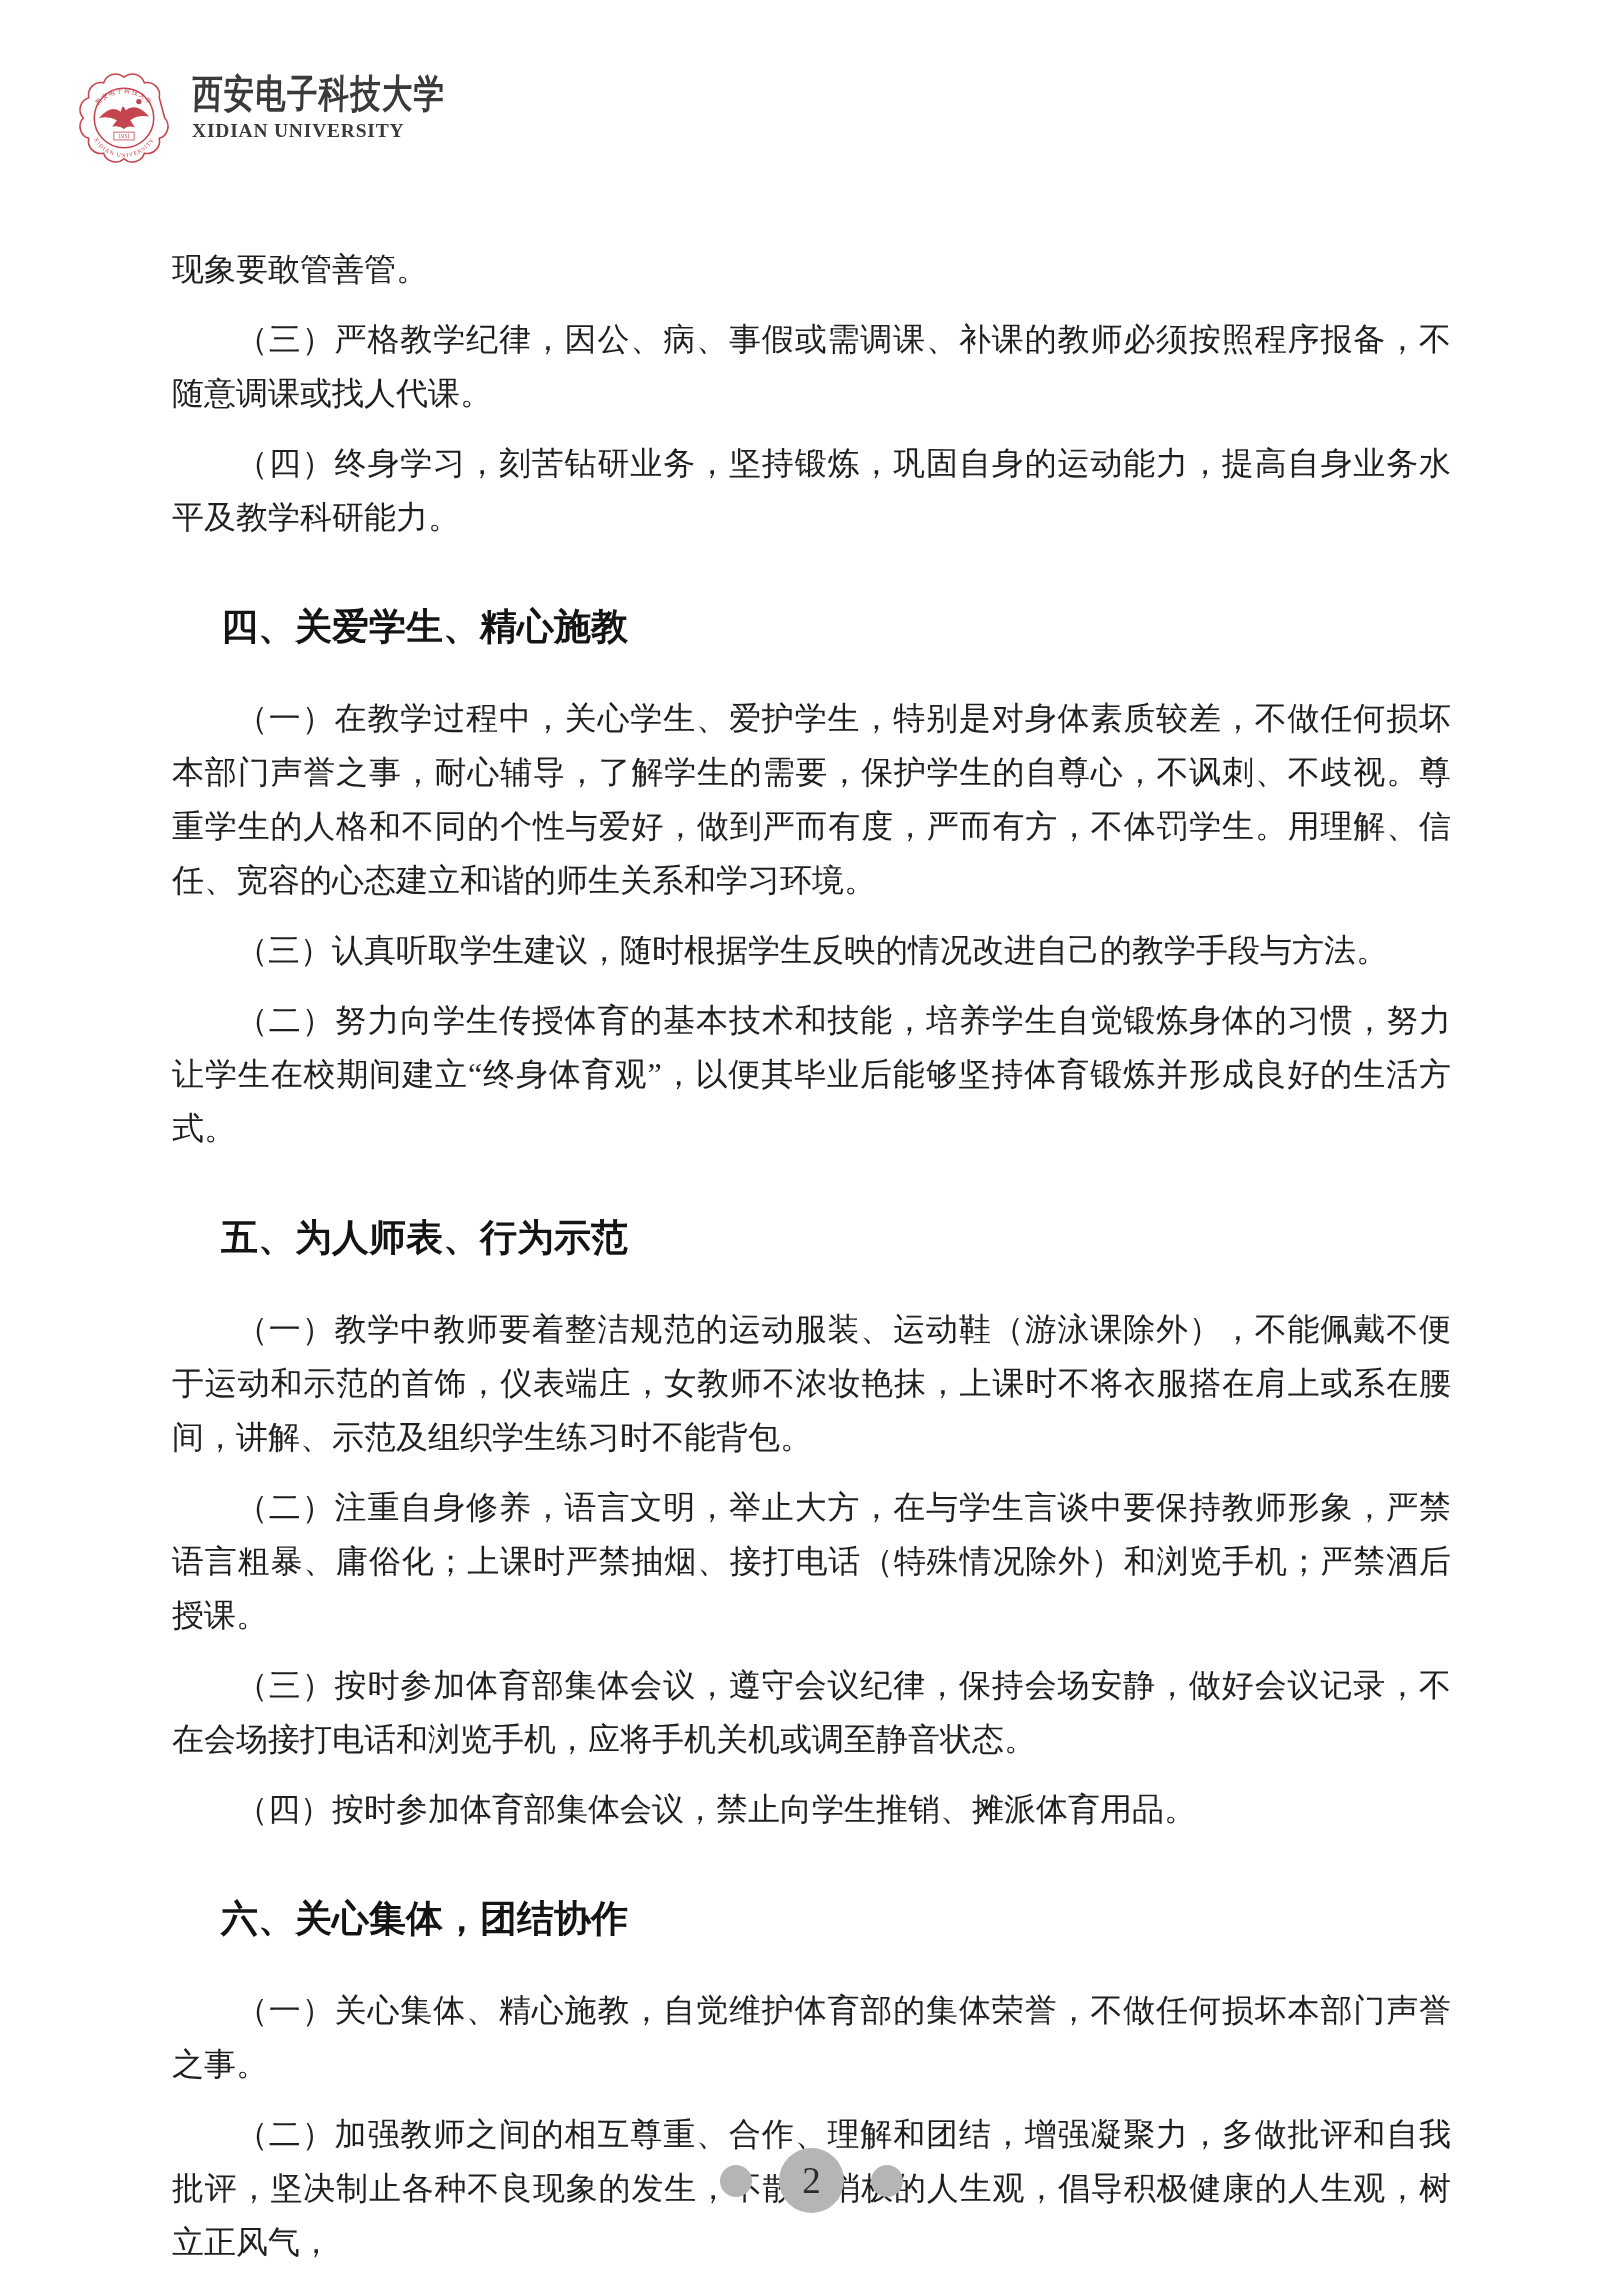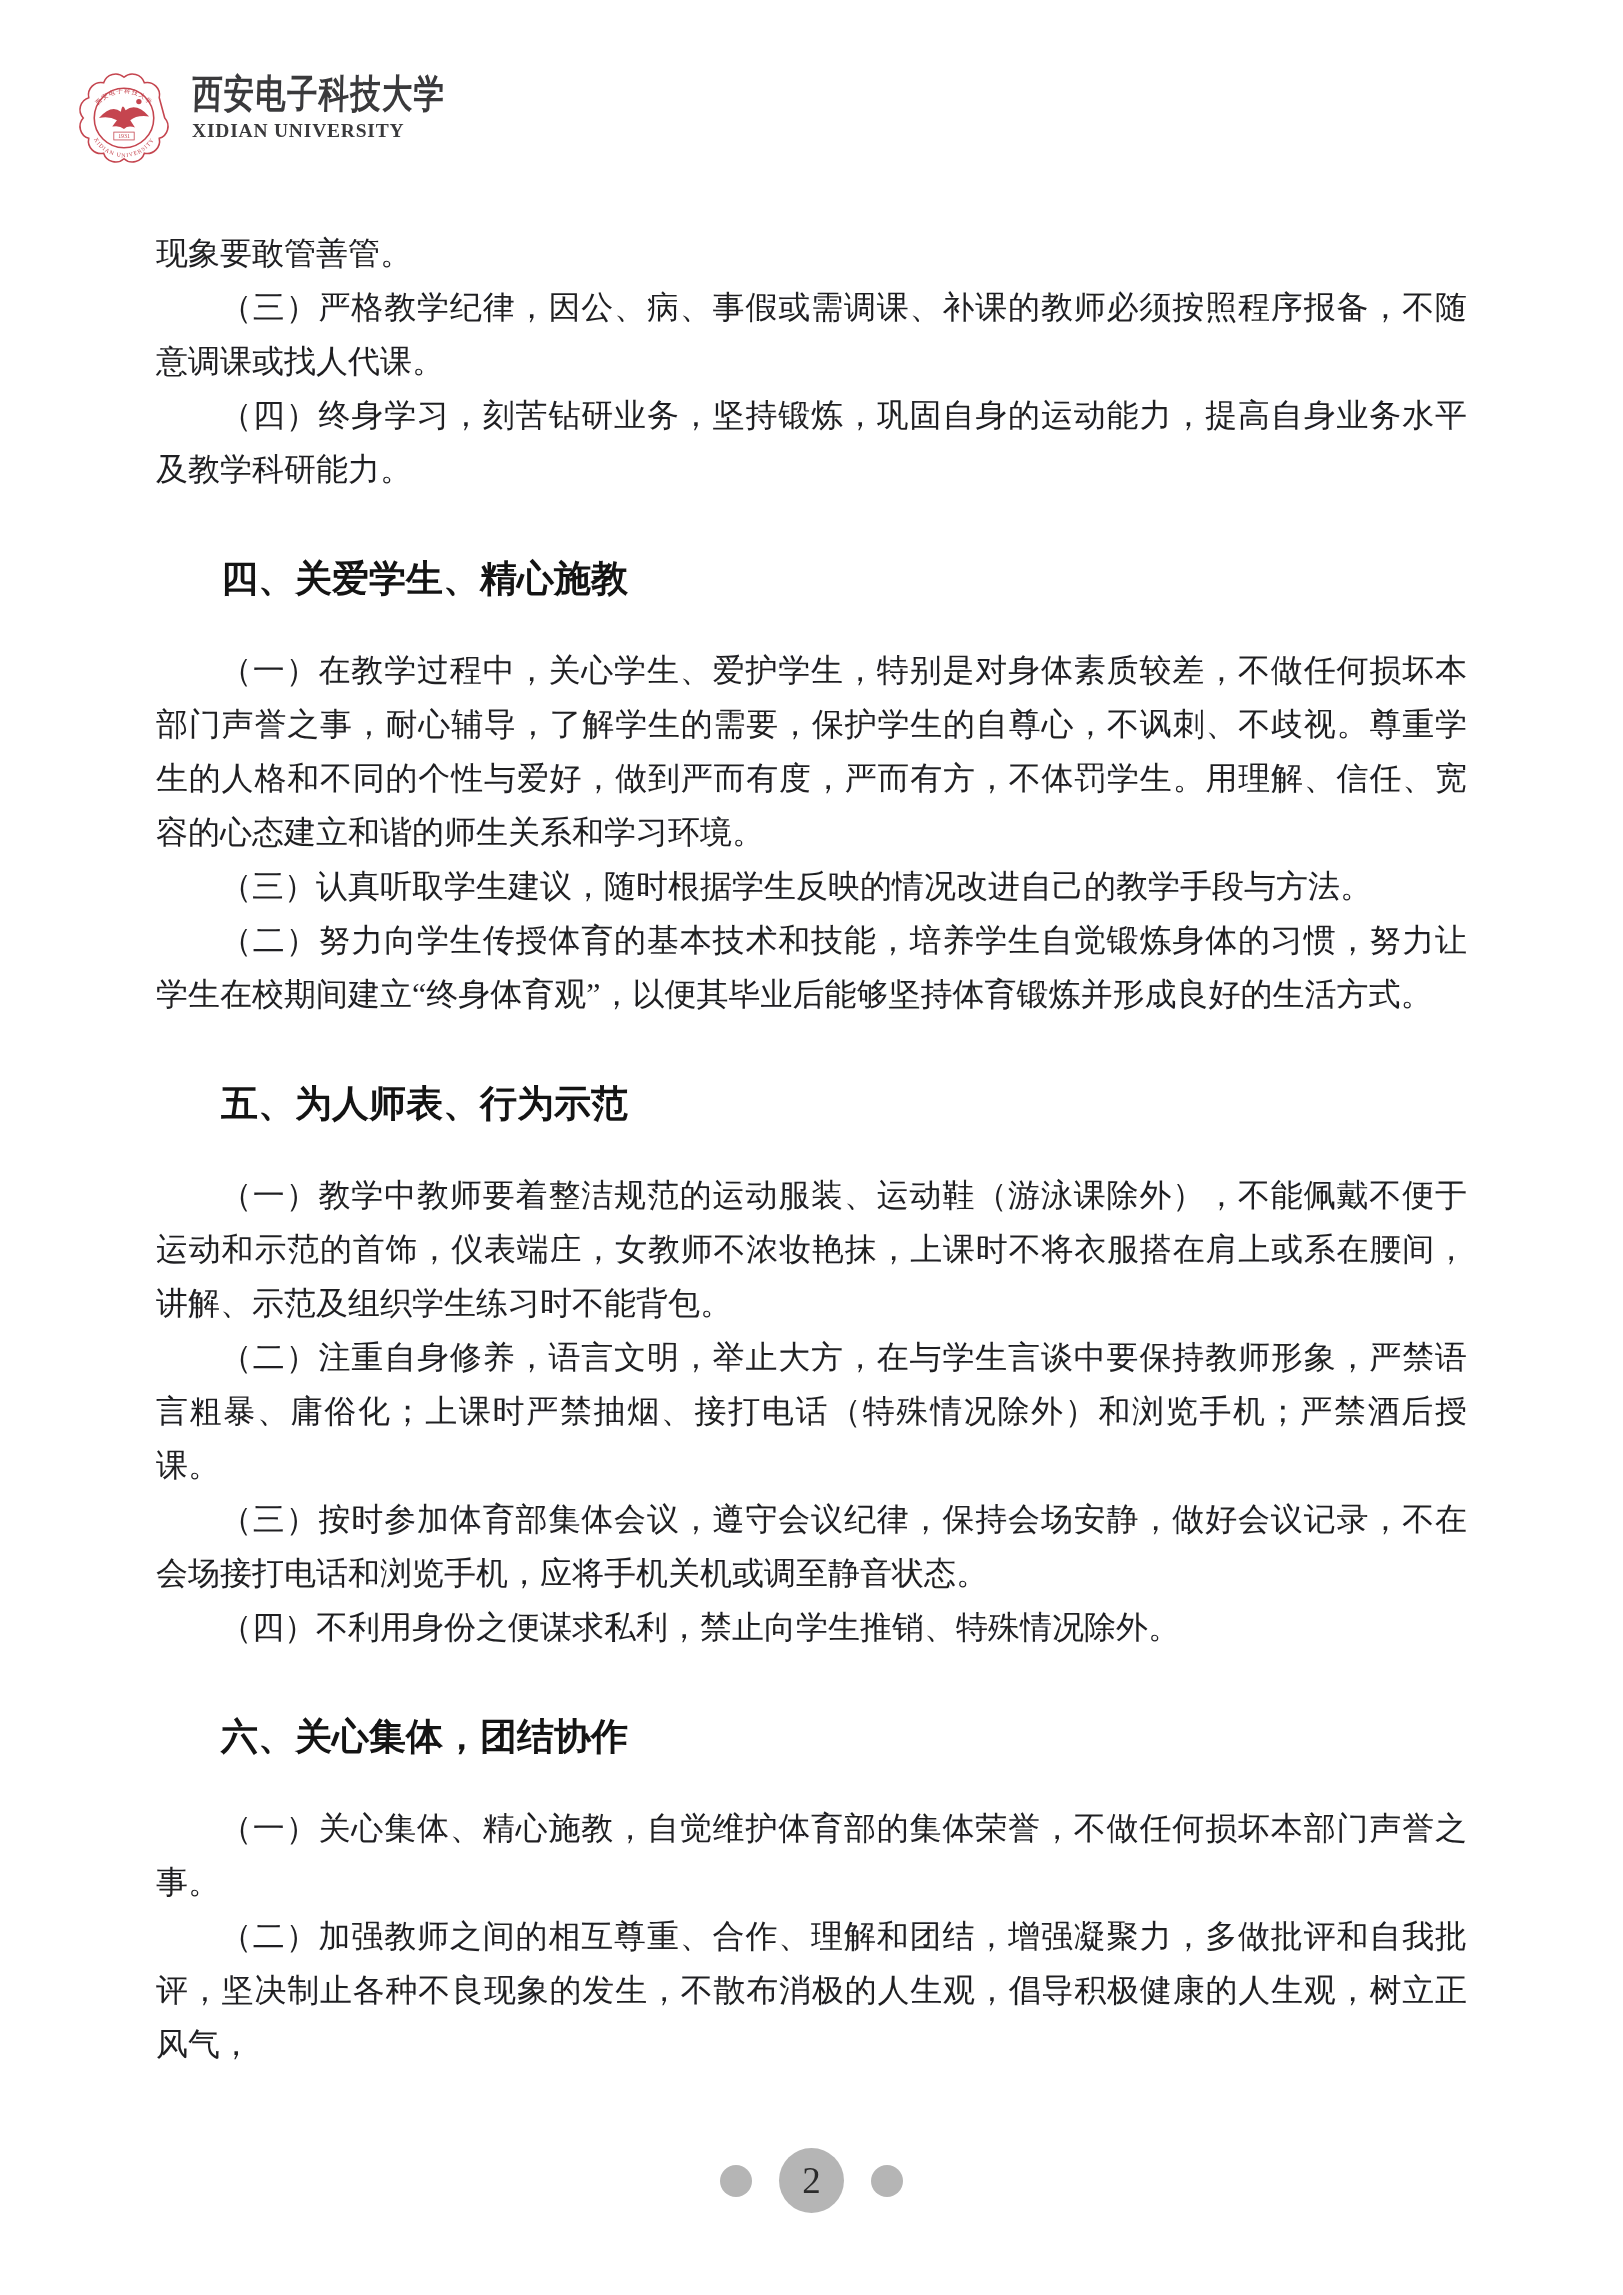--- a/index.html
+++ b/index.html
@@ -42,21 +42,21 @@
     color:var(--header-ink,#3a3a3c);
     font-family:"Liberation Serif","DejaVu Serif",serif;
     white-space:nowrap;
   }
   
   .doc-body{
     position:absolute;top:226px;left:0;right:0;
     padding:0 156px;
   }
   .doc-body p{
-    margin:0;
+    margin:16px;
     font-size:32px;
     line-height:54px;
     text-align:justify;
     text-indent:2em;
     color:var(--ink,#1f1f22);
   }
   .doc-body p.no-indent{text-indent:0;}
   .doc-body h2{
     margin:54px 0 36px 0;
     padding-left:65px;
@@ -127,21 +127,21 @@
     <p>（三）严格教学纪律，因公、病、事假或需调课、补课的教师必须按照程序报备，不随意调课或找人代课。</p>
     <p>（四）终身学习，刻苦钻研业务，坚持锻炼，巩固自身的运动能力，提高自身业务水平及教学科研能力。</p>
     <h2>四、关爱学生、精心施教</h2>
     <p>（一）在教学过程中，关心学生、爱护学生，特别是对身体素质较差，不做任何损坏本部门声誉之事，耐心辅导，了解学生的需要，保护学生的自尊心，不讽刺、不歧视。尊重学生的人格和不同的个性与爱好，做到严而有度，严而有方，不体罚学生。用理解、信任、宽容的心态建立和谐的师生关系和学习环境。</p>
     <p>（三）认真听取学生建议，随时根据学生反映的情况改进自己的教学手段与方法。</p>
     <p>（二）努力向学生传授体育的基本技术和技能，培养学生自觉锻炼身体的习惯，努力让学生在校期间建立“终身体育观”，以便其毕业后能够坚持体育锻炼并形成良好的生活方式。</p>
     <h2>五、为人师表、行为示范</h2>
     <p>（一）教学中教师要着整洁规范的运动服装、运动鞋（游泳课除外），不能佩戴不便于运动和示范的首饰，仪表端庄，女教师不浓妆艳抹，上课时不将衣服搭在肩上或系在腰间，讲解、示范及组织学生练习时不能背包。</p>
     <p>（二）注重自身修养，语言文明，举止大方，在与学生言谈中要保持教师形象，严禁语言粗暴、庸俗化；上课时严禁抽烟、接打电话（特殊情况除外）和浏览手机；严禁酒后授课。</p>
     <p>（三）按时参加体育部集体会议，遵守会议纪律，保持会场安静，做好会议记录，不在会场接打电话和浏览手机，应将手机关机或调至静音状态。</p>
-    <p>（四）不利用身份之便谋求私利，禁止向学生推销、特殊情况除外。</p>
+    <p>（四）按时参加体育部集体会议，禁止向学生推销、摊派体育用品。</p>
     <h2>六、关心集体，团结协作</h2>
     <p>（一）关心集体、精心施教，自觉维护体育部的集体荣誉，不做任何损坏本部门声誉之事。</p>
     <p>（二）加强教师之间的相互尊重、合作、理解和团结，增强凝聚力，多做批评和自我批评，坚决制止各种不良现象的发生，不散布消极的人生观，倡导积极健康的人生观，树立正风气，</p>
   </article>
 
 <footer class="page-footer">
   <div class="dot"></div>
   <div class="page-badge">
     <span>2</span>
   </div>

